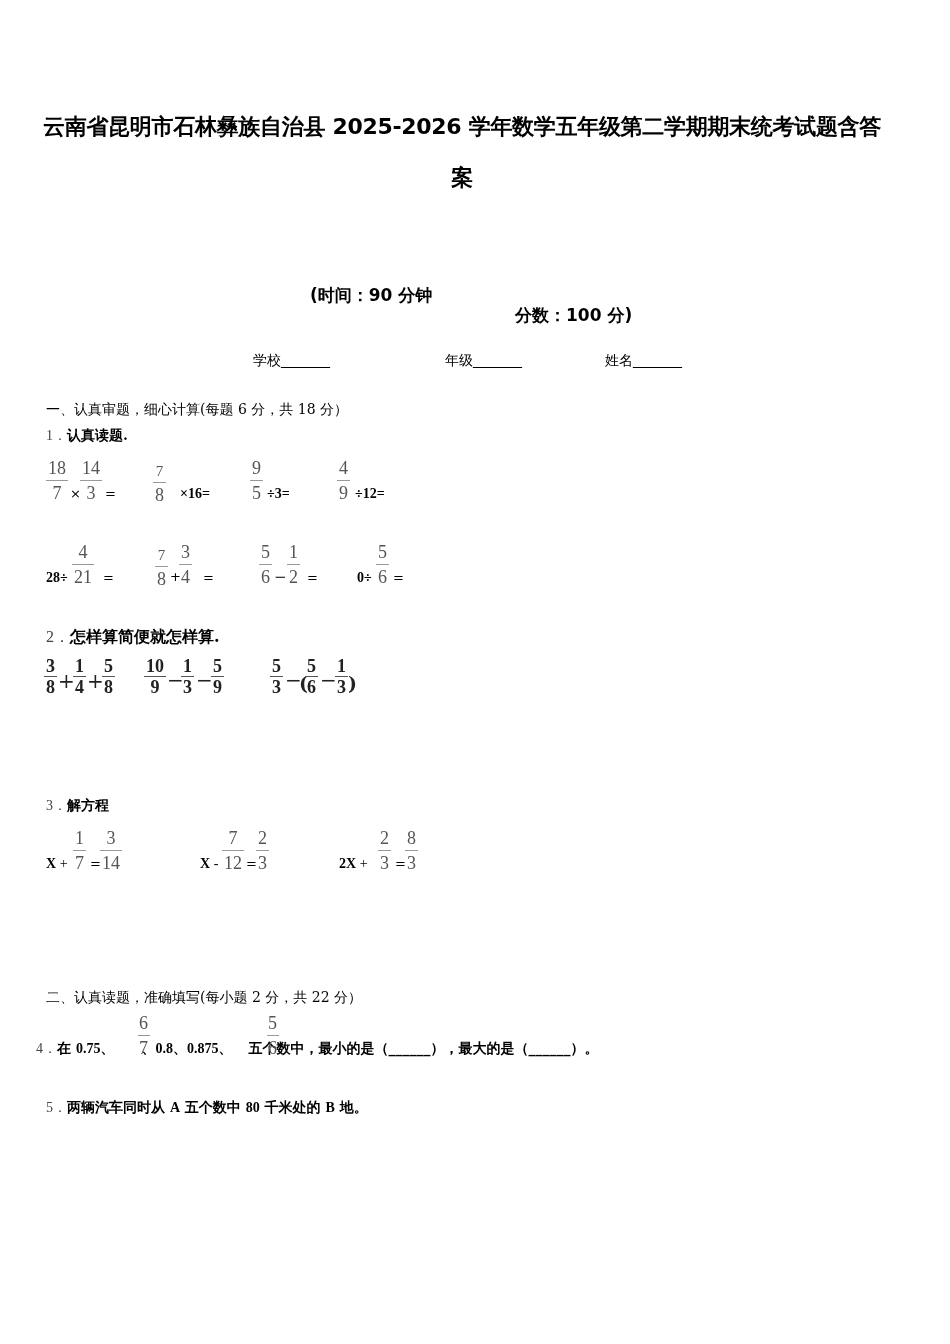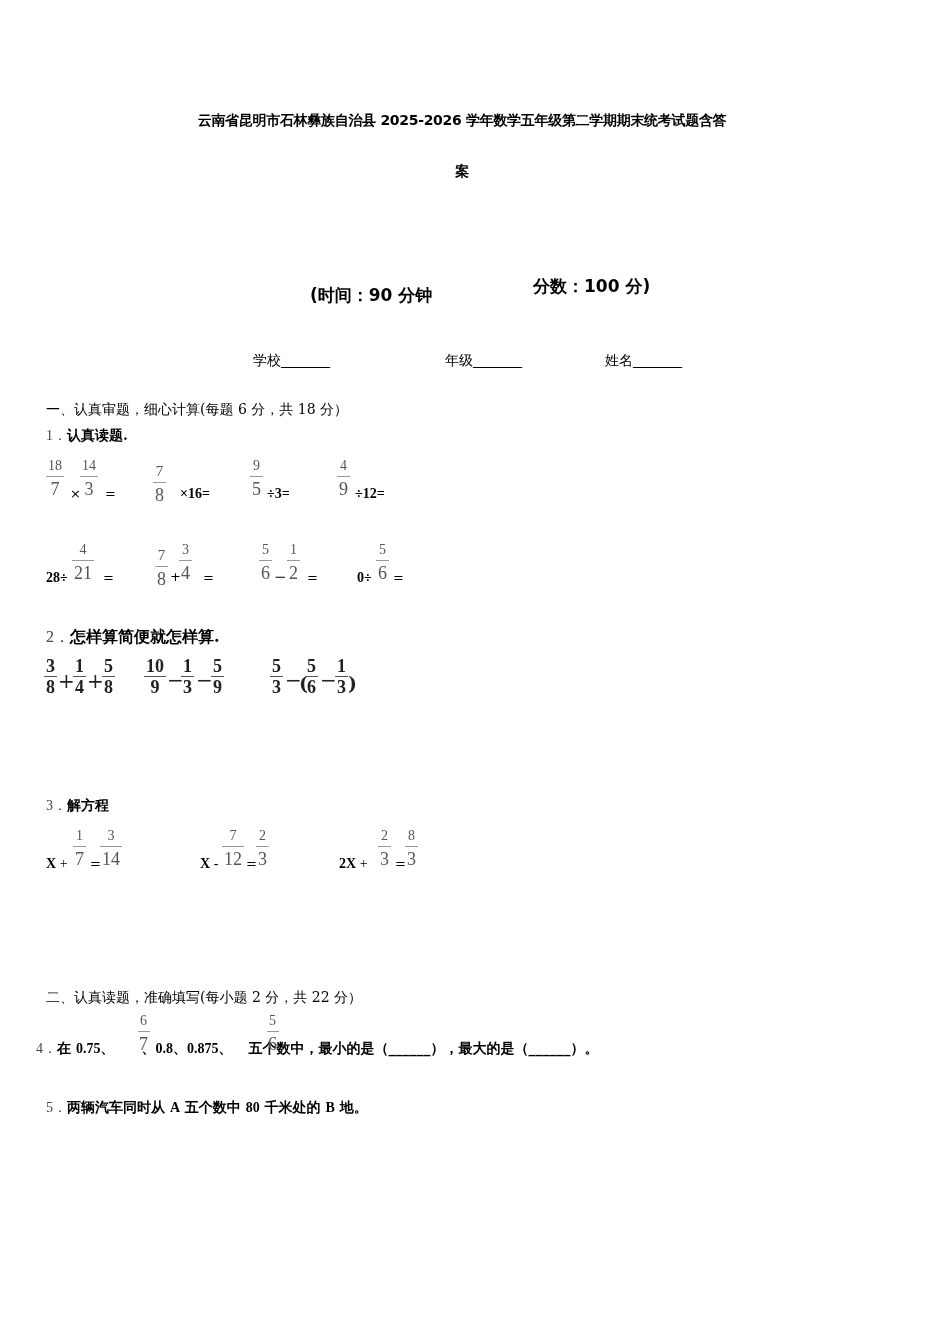--- a/index.html
+++ b/index.html
@@ -1,48 +1,48 @@
 <!DOCTYPE html>
 <html><head>
 <meta charset="utf-8">
 <style>
   html, body { margin: 0; padding: 0; background: #ffffff; }
   body { width: 950px; height: 1344px; position: relative; overflow: hidden;
          font-family: "DejaVu Serif", "Liberation Serif", serif; color: #000; }
   .abs { position: absolute; }
   .title { left: 0; width: 924px; text-align: center; font-family: "DejaVu Sans", "Liberation Sans", sans-serif;
-           font-weight: bold; font-size: 14px; letter-spacing: -0.3px; }
+           font-weight: bold; font-size: 22px; letter-spacing: -0.3px; }
   .subtitle { font-family: "DejaVu Sans", "Liberation Sans", sans-serif; font-weight: bold; font-size: 17px; }
   .field { font-family: "DejaVu Sans", "Liberation Sans", sans-serif; font-size: 14px; }
   .section { font-size: 14px; font-family: "DejaVu Serif", "Liberation Serif", serif; }
   .qtext { font-size: 14px; }
   .qnum { color: #444; font-family: "Liberation Serif", serif; }
   .qlabel { font-weight: bold; }
   .bold { font-weight: bold; font-family: "Liberation Serif", serif; }
   
   .frac { position: absolute; display: inline-flex; flex-direction: column; align-items: center;
           font-family: "Liberation Serif", serif; color: #555; }
   .frac .n, .frac .d { line-height: 1; padding: 0 2px; }
   .frac .bar { height: 1px; background: #999; align-self: stretch; margin: 3px 0; }
   .f17 { font-size: 18px; }
-  .f17 .n { font-size: 14px; }
+  .f17 .n { font-size: 18px; }
   .op { position: absolute; font-family: "Liberation Serif", serif; font-size: 14px; }
   .opsans { position: absolute; font-family: "DejaVu Sans", sans-serif; font-size: 13px; }
   .boldfrac { color: #222; font-weight: bold; }
   .boldfrac .bar { background: #555; height: 1.3px; margin: 1px 0; }
   .big { font-size: 20px; font-family: "DejaVu Serif", serif; position: absolute; color: #222; }
 </style>
 </head>
 <body>
 
 <div class="abs title" style="top:112px;">云南省昆明市石林彝族自治县 2025-2026 学年数学五年级第二学期期末统考试题含答</div>
 <div class="abs title" style="top:163px;">案</div>
 
 <div class="abs subtitle" style="left:310px; top:284px;">(时间：90 分钟</div>
-<div class="abs subtitle" style="left:515px; top:275px;margin-left:18px;">分数：100 分)</div>
+<div class="abs subtitle" style="left:515px; top:304px;">分数：100 分)</div>
 
 <div class="abs field" style="left:253px; top:352px;">学校_______</div>
 <div class="abs field" style="left:445px; top:352px;">年级_______</div>
 <div class="abs field" style="left:605px; top:352px;">姓名_______</div>
 
 <div class="abs section" style="left:46px; top:401px;">一、认真审题，细心计算(每题 6 分，共 18 分）</div>
 
 <div class="abs qtext" style="left:46px; top:427px;">
   <span class="qnum">1．</span><span class="qlabel">认真读题.</span>
 </div>

